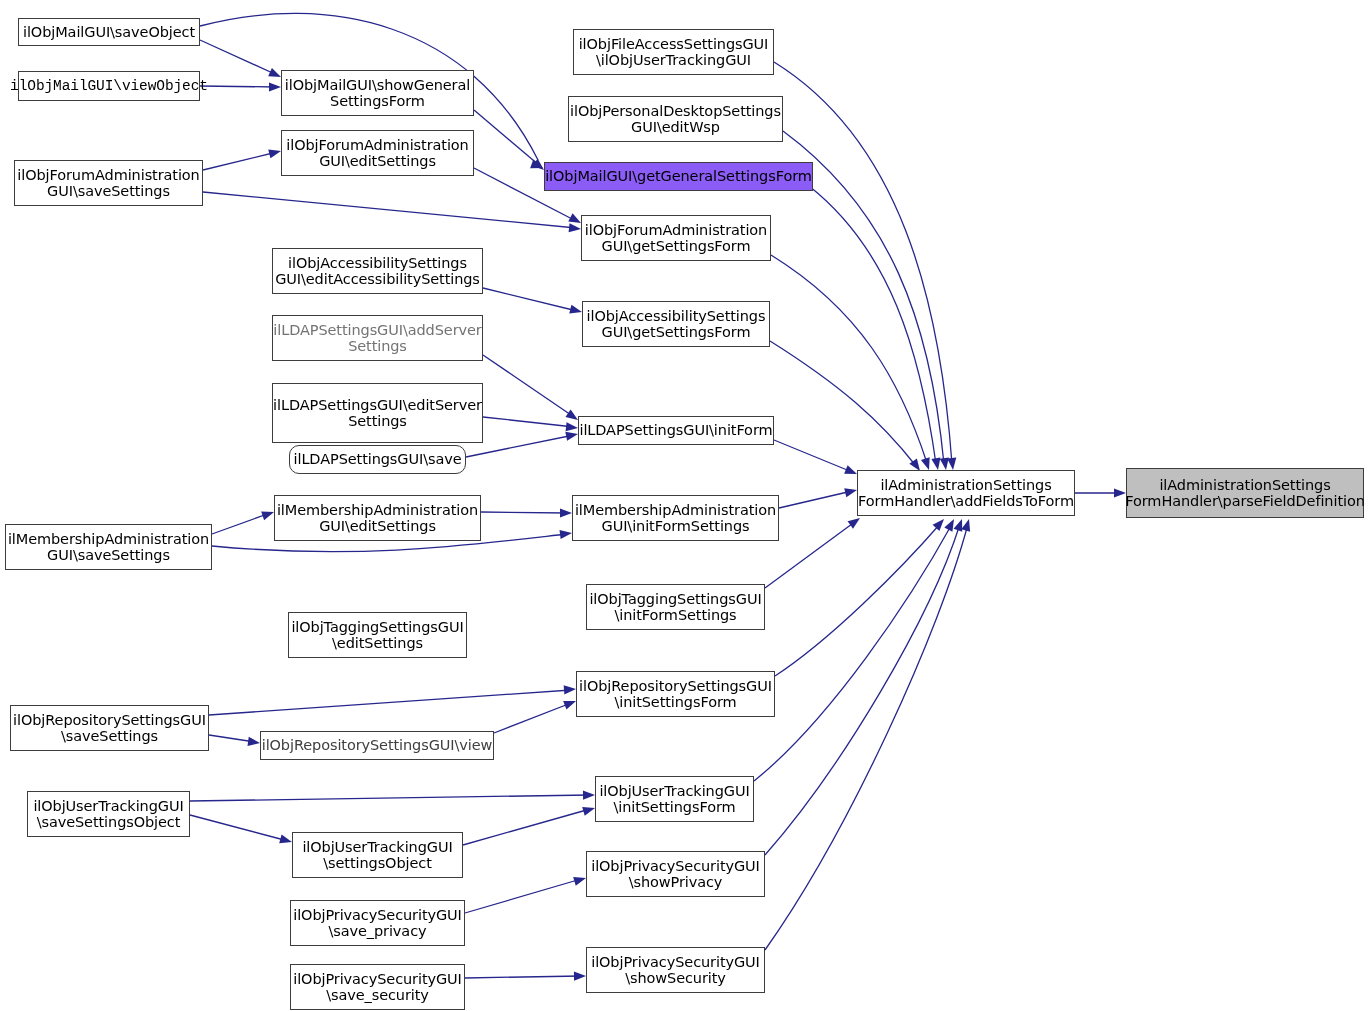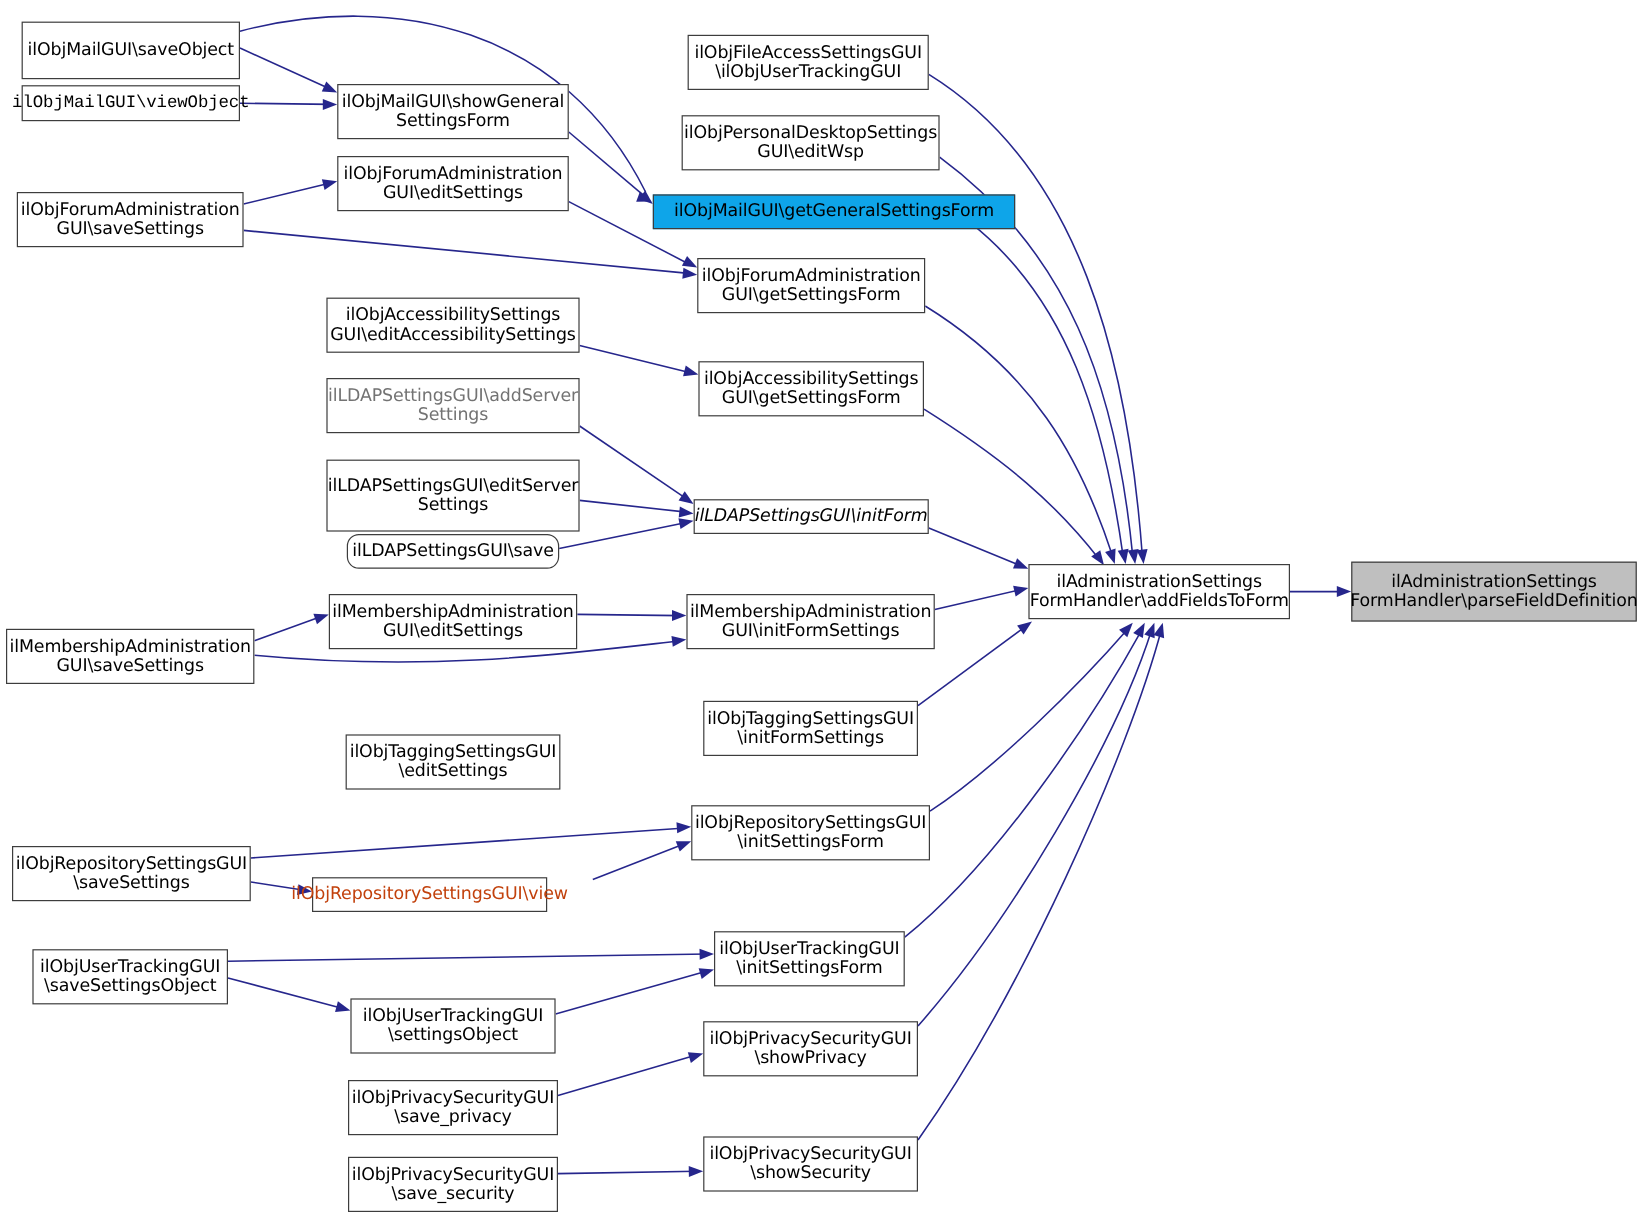--- a/index.html
+++ b/index.html
@@ -112,21 +112,21 @@
       <polygon points="0,0 -12,-4.6 -12,4.6" fill="#26268c" transform="translate(944,519) rotate(-48)"></polygon>
       <path d="M 754,781 C 830,720 910,600 952,524" fill="none" stroke="#26268c" stroke-width="1.3"></path>
       <polygon points="0,0 -12,-4.6 -12,4.6" fill="#26268c" transform="translate(954,519) rotate(-62)"></polygon>
       <path d="M 765,855 C 840,770 930,620 960,524" fill="none" stroke="#26268c" stroke-width="1.3"></path>
       <polygon points="0,0 -12,-4.6 -12,4.6" fill="#26268c" transform="translate(962,519) rotate(-70)"></polygon>
       <path d="M 765,950 C 850,830 940,630 968,524" fill="none" stroke="#26268c" stroke-width="1.3"></path>
       <polygon points="0,0 -12,-4.6 -12,4.6" fill="#26268c" transform="translate(969,519) rotate(-74)"></polygon>
       <path d="M 1075,493 L 1121,493" fill="none" stroke="#26268c" stroke-width="1.3"></path>
       <polygon points="0,0 -12,-4.6 -12,4.6" fill="#26268c" transform="translate(1126,493) rotate(0)"></polygon>
     </svg>
-<div class="node" style="left: 18px; top: 18px; width: 182px; height: 48px; border-color: rgb(61, 61, 61); background: rgb(255, 255, 255); color: rgb(0, 0, 0);"><span>ilObjMailGUI\saveObject</span></div>
+<div class="node" style="left: 18px; top: 18px; width: 182px; height: 28px; border-color: rgb(61, 61, 61); background: rgb(255, 255, 255); color: rgb(0, 0, 0);"><span>ilObjMailGUI\saveObject</span></div>
     <div class="node" style="left: 18px; top: 71px; width: 182px; height: 30px; border-color: rgb(61, 61, 61); background: rgb(255, 255, 255); color: rgb(0, 0, 0); font-family: Liberation Mono, monospace;"><span>ilObjMailGUI\viewObject</span></div>
     <div class="node" style="left: 14px; top: 160px; width: 189px; height: 46px; border-color: rgb(61, 61, 61); background: rgb(255, 255, 255); color: rgb(0, 0, 0);"><span>ilObjForumAdministration
 GUI\saveSettings</span></div>
     <div class="node" style="left: 5px; top: 524px; width: 207px; height: 46px; border-color: rgb(61, 61, 61); background: rgb(255, 255, 255); color: rgb(0, 0, 0);"><span>ilMembershipAdministration
 GUI\saveSettings</span></div>
     <div class="node" style="left: 10px; top: 705px; width: 199px; height: 46px; border-color: rgb(61, 61, 61); background: rgb(255, 255, 255); color: rgb(0, 0, 0);"><span>ilObjRepositorySettingsGUI
 \saveSettings</span></div>
     <div class="node" style="left: 27px; top: 791px; width: 163px; height: 46px; border-color: rgb(61, 61, 61); background: rgb(255, 255, 255); color: rgb(0, 0, 0);"><span>ilObjUserTrackingGUI
 \saveSettingsObject</span></div>
     <div class="node" style="left: 281px; top: 70px; width: 193px; height: 46px; border-color: rgb(61, 61, 61); background: rgb(255, 255, 255); color: rgb(0, 0, 0);"><span>ilObjMailGUI\showGeneral
@@ -137,37 +137,37 @@
 GUI\editAccessibilitySettings</span></div>
     <div class="node" style="left: 272px; top: 315px; width: 211px; height: 46px; border-color: rgb(61, 61, 61); background: rgb(255, 255, 255); color: #737373;"><span>ilLDAPSettingsGUI\addServer
 Settings</span></div>
     <div class="node" style="left: 272px; top: 383px; width: 211px; height: 60px; border-color: rgb(61, 61, 61); background: rgb(255, 255, 255); color: rgb(0, 0, 0);"><span>ilLDAPSettingsGUI\editServer
 Settings</span></div>
     <div class="node" style="left: 289px; top: 445px; width: 177px; height: 29px; border-color: rgb(61, 61, 61); background: rgb(255, 255, 255); color: rgb(0, 0, 0); border-radius: 10px;"><span>ilLDAPSettingsGUI\save</span></div>
     <div class="node" style="left: 274px; top: 495px; width: 207px; height: 46px; border-color: rgb(61, 61, 61); background: rgb(255, 255, 255); color: rgb(0, 0, 0);"><span>ilMembershipAdministration
 GUI\editSettings</span></div>
     <div class="node" style="left: 288px; top: 612px; width: 179px; height: 46px; border-color: rgb(61, 61, 61); background: rgb(255, 255, 255); color: rgb(0, 0, 0);"><span>ilObjTaggingSettingsGUI
 \editSettings</span></div>
-    <div class="node" style="left: 260px; top: 731px; width: 196px; height: 29px; border-color: rgb(61, 61, 61); background: rgb(255, 255, 255); color: #c2410c;"><span>ilObjRepositorySettingsGUI\view</span></div>
+    <div class="node" style="left: 260px; top: 731px; width: 234px; height: 29px; border-color: rgb(61, 61, 61); background: rgb(255, 255, 255); color: #404040;"><span>ilObjRepositorySettingsGUI\view</span></div>
     <div class="node" style="left: 292px; top: 832px; width: 171px; height: 46px; border-color: rgb(61, 61, 61); background: rgb(255, 255, 255); color: rgb(0, 0, 0);"><span>ilObjUserTrackingGUI
 \settingsObject</span></div>
     <div class="node" style="left: 290px; top: 900px; width: 175px; height: 46px; border-color: rgb(61, 61, 61); background: rgb(255, 255, 255); color: rgb(0, 0, 0);"><span>ilObjPrivacySecurityGUI
 \save_privacy</span></div>
     <div class="node" style="left: 290px; top: 964px; width: 175px; height: 46px; border-color: rgb(61, 61, 61); background: rgb(255, 255, 255); color: rgb(0, 0, 0);"><span>ilObjPrivacySecurityGUI
 \save_security</span></div>
     <div class="node" style="left: 573px; top: 29px; width: 201px; height: 46px; border-color: rgb(61, 61, 61); background: rgb(255, 255, 255); color: rgb(0, 0, 0);"><span>ilObjFileAccessSettingsGUI
 \ilObjUserTrackingGUI</span></div>
     <div class="node" style="left: 568px; top: 96px; width: 215px; height: 46px; border-color: rgb(61, 61, 61); background: rgb(255, 255, 255); color: rgb(0, 0, 0);"><span>ilObjPersonalDesktopSettings
 GUI\editWsp</span></div>
-    <div class="node" style="left: 544px; top: 162px; width: 302px; height: 29px; border-color: rgb(61, 61, 61); background: #0ea5e9; color: rgb(0, 0, 0);"><span>ilObjMailGUI\getGeneralSettingsForm</span></div>
+    <div class="node" style="left: 544px; top: 162px; width: 269px; height: 29px; border-color: rgb(61, 61, 61); background: #8b5cf6; color: rgb(0, 0, 0);"><span>ilObjMailGUI\getGeneralSettingsForm</span></div>
     <div class="node" style="left: 581px; top: 215px; width: 190px; height: 46px; border-color: rgb(61, 61, 61); background: rgb(255, 255, 255); color: rgb(0, 0, 0);"><span>ilObjForumAdministration
 GUI\getSettingsForm</span></div>
     <div class="node" style="left: 582px; top: 301px; width: 188px; height: 46px; border-color: rgb(61, 61, 61); background: rgb(255, 255, 255); color: rgb(0, 0, 0);"><span>ilObjAccessibilitySettings
 GUI\getSettingsForm</span></div>
-    <div class="node" style="left: 578px; top: 416px; width: 196px; height: 29px; border-color: rgb(61, 61, 61); background: rgb(255, 255, 255); color: rgb(0, 0, 0); font-style: italic;"><span>ilLDAPSettingsGUI\initForm</span></div>
+    <div class="node" style="left: 578px; top: 416px; width: 196px; height: 29px; border-color: rgb(61, 61, 61); background: rgb(255, 255, 255); color: rgb(0, 0, 0);"><span>ilLDAPSettingsGUI\initForm</span></div>
     <div class="node" style="left: 572px; top: 495px; width: 207px; height: 46px; border-color: rgb(61, 61, 61); background: rgb(255, 255, 255); color: rgb(0, 0, 0);"><span>ilMembershipAdministration
 GUI\initFormSettings</span></div>
     <div class="node" style="left: 586px; top: 584px; width: 179px; height: 46px; border-color: rgb(61, 61, 61); background: rgb(255, 255, 255); color: rgb(0, 0, 0);"><span>ilObjTaggingSettingsGUI
 \initFormSettings</span></div>
     <div class="node" style="left: 576px; top: 671px; width: 199px; height: 46px; border-color: rgb(61, 61, 61); background: rgb(255, 255, 255); color: rgb(0, 0, 0);"><span>ilObjRepositorySettingsGUI
 \initSettingsForm</span></div>
     <div class="node" style="left: 595px; top: 776px; width: 159px; height: 46px; border-color: rgb(61, 61, 61); background: rgb(255, 255, 255); color: rgb(0, 0, 0);"><span>ilObjUserTrackingGUI
 \initSettingsForm</span></div>
     <div class="node" style="left: 586px; top: 851px; width: 179px; height: 46px; border-color: rgb(61, 61, 61); background: rgb(255, 255, 255); color: rgb(0, 0, 0);"><span>ilObjPrivacySecurityGUI
 \showPrivacy</span></div>

